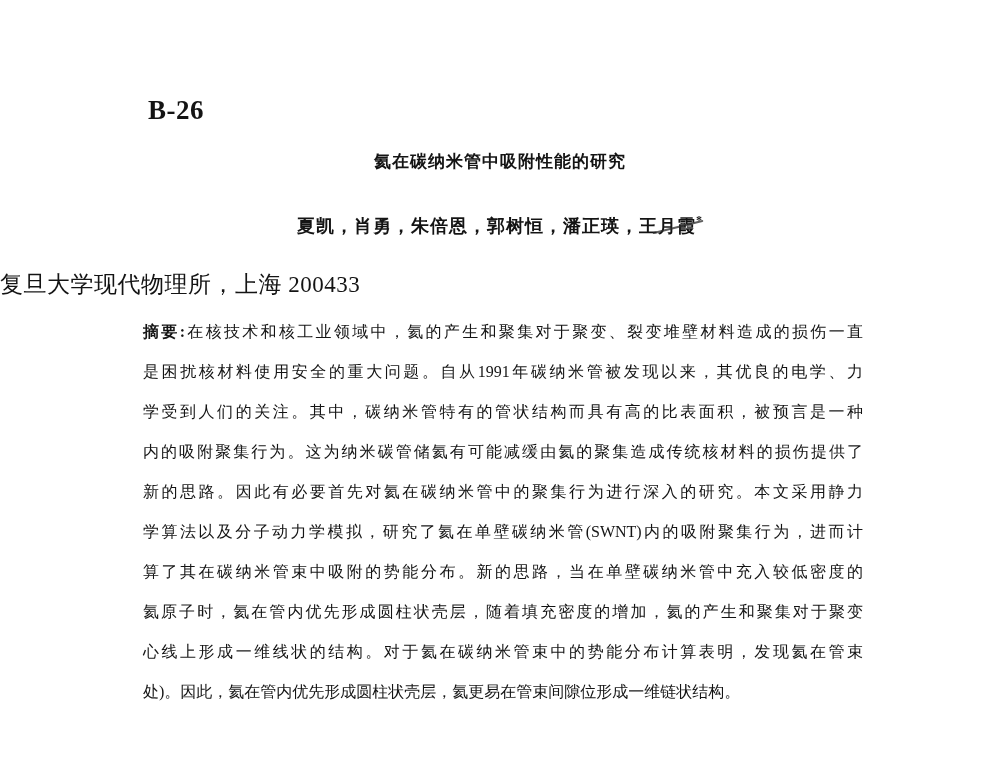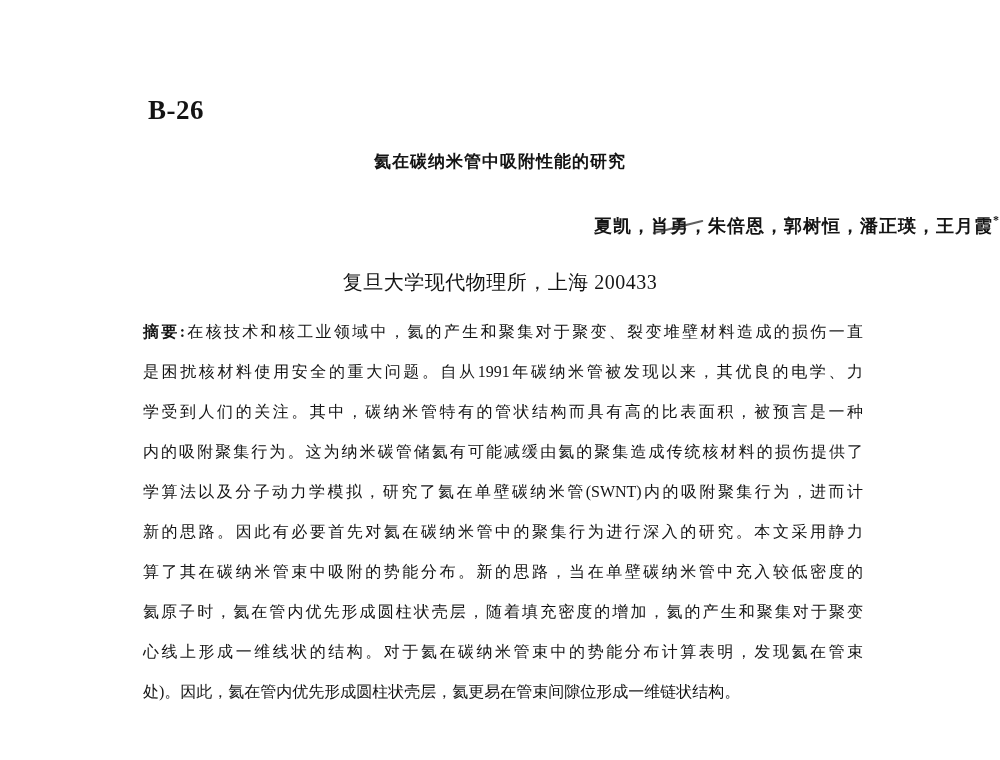--- a/index.html
+++ b/index.html
@@ -33,37 +33,37 @@
     text-align: center;
     font-size: 17px;
     font-weight: bold;
     letter-spacing: 1px;
   }
   .authors-line {
     position: absolute;
     left: 0;
     right: 0;
     top: 214px;
-    text-align: right;
+    text-align: center;
     font-size: 18px;
     font-weight: bold;
     letter-spacing: 1px;
   }
   .authors-line sup {
     font-size: 12px;
     vertical-align: top;
     line-height: 1;
   }
   .affiliation-line {
     position: absolute;
     left: 0;
     right: 0;
     top: 269px;
-    text-align: center;
-    font-size: 20px;
+    text-align: left;
+    font-size: 23px;
     letter-spacing: 0.5px;
   }
   .abstract {
     position: absolute;
     left: 143px;
     top: 312px;
     width: 720px;
   }
   .abs-line {
     height: 40px;
@@ -107,21 +107,21 @@
 
   <div class="scan-stroke"></div>
 
   <div class="affiliation-line">复旦大学现代物理所，上海 200433</div>
 
   <div class="abstract">
     <div class="abs-line"><span class="abs-label">摘要:</span><span>在核技术和核工业领域中，氦的产生和聚集对于聚变、裂变堆壁材料造成的损伤一直</span></div>
     <div class="abs-line">是困扰核材料使用安全的重大问题。自从1991年碳纳米管被发现以来，其优良的电学、力</div>
     <div class="abs-line">学受到人们的关注。其中，碳纳米管特有的管状结构而具有高的比表面积，被预言是一种</div>
     <div class="abs-line">内的吸附聚集行为。这为纳米碳管储氦有可能减缓由氦的聚集造成传统核材料的损伤提供了</div>
+    <div class="abs-line">新的思路。因此有必要首先对氦在碳纳米管中的聚集行为进行深入的研究。本文采用静力</div>
     <div class="abs-line">学算法以及分子动力学模拟，研究了氦在单壁碳纳米管(SWNT)内的吸附聚集行为，进而计</div>
-    <div class="abs-line">新的思路。因此有必要首先对氦在碳纳米管中的聚集行为进行深入的研究。本文采用静力</div>
     <div class="abs-line">算了其在碳纳米管束中吸附的势能分布。新的思路，当在单壁碳纳米管中充入较低密度的</div>
     <div class="abs-line">氦原子时，氦在管内优先形成圆柱状壳层，随着填充密度的增加，氦的产生和聚集对于聚变</div>
     <div class="abs-line">心线上形成一维线状的结构。对于氦在碳纳米管束中的势能分布计算表明，发现氦在管束</div>
     <div class="abs-line abs-line--last">处)。因此，氦在管内优先形成圆柱状壳层，氦更易在管束间隙位形成一维链状结构。</div>
   </div>
 
 </div>
 
 </body></html>

